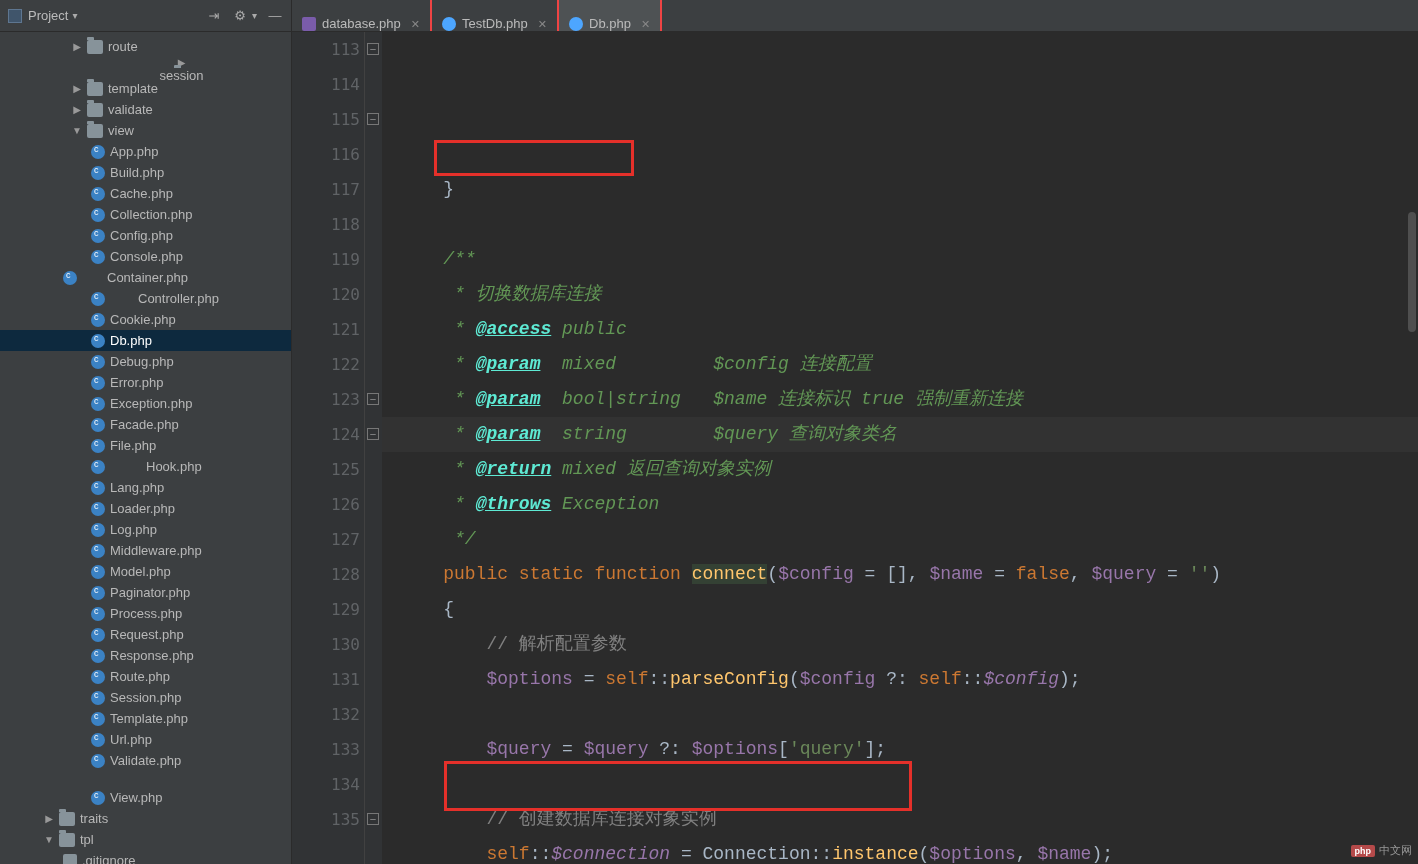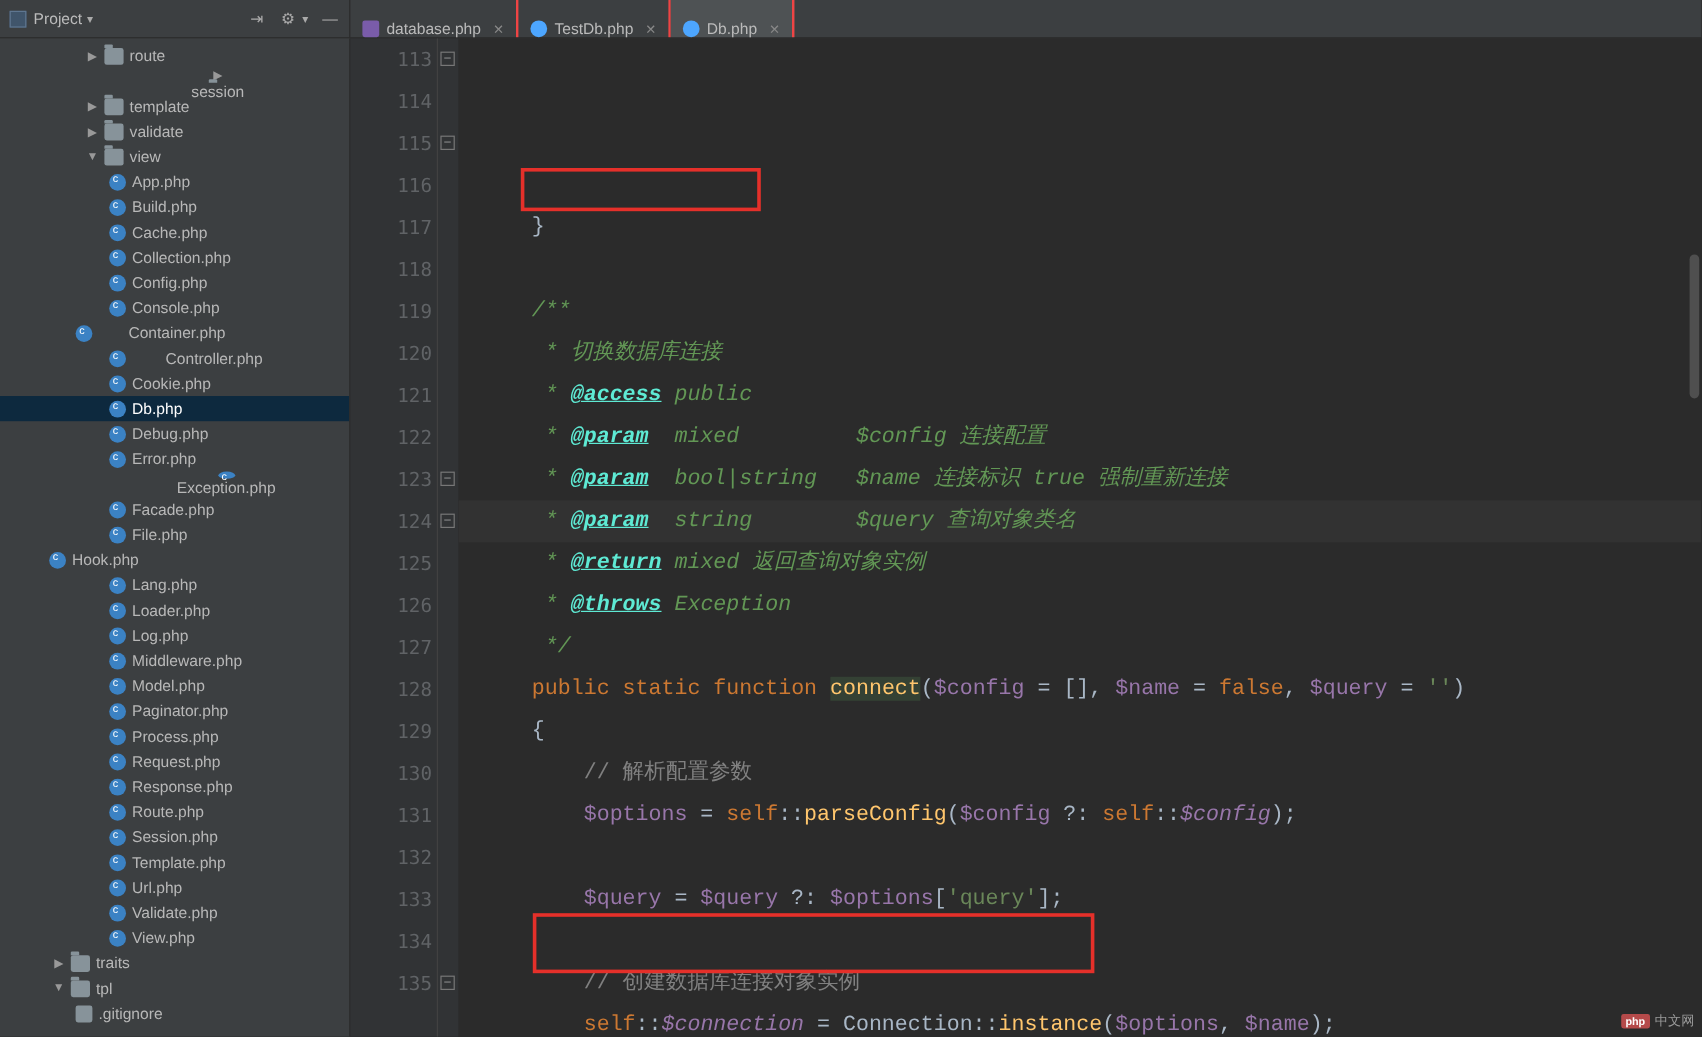--- a/index.html
+++ b/index.html
@@ -166,33 +166,33 @@
           <span class="label">Db.php</span>
         </div>
         <div class="tree-row" style="padding-left: 86px;">
           <span class="icon phpclass"></span>
           <span class="label">Debug.php</span>
         </div>
         <div class="tree-row" style="padding-left: 86px;">
           <span class="icon phpclass"></span>
           <span class="label">Error.php</span>
         </div>
-        <div class="tree-row" style="padding-left: 86px; flex-direction: column;">
+        <div class="tree-row" style="padding-left: 86px;">
           <span class="icon phpclass"></span>
           <span class="label">Exception.php</span>
         </div>
         <div class="tree-row" style="padding-left: 86px;">
           <span class="icon phpclass"></span>
           <span class="label">Facade.php</span>
         </div>
         <div class="tree-row" style="padding-left: 86px;">
           <span class="icon phpclass"></span>
           <span class="label">File.php</span>
         </div>
-        <div class="tree-row" style="padding-left: 36px;">
+        <div class="tree-row" style="padding-left: 86px; gap: 36px;">
           <span class="icon phpclass"></span>
           <span class="label">Hook.php</span>
         </div>
         <div class="tree-row" style="padding-left: 86px;">
           <span class="icon phpclass"></span>
           <span class="label">Lang.php</span>
         </div>
         <div class="tree-row" style="padding-left: 86px;">
           <span class="icon phpclass"></span>
           <span class="label">Loader.php</span>
@@ -238,21 +238,21 @@
           <span class="label">Template.php</span>
         </div>
         <div class="tree-row" style="padding-left: 86px;">
           <span class="icon phpclass"></span>
           <span class="label">Url.php</span>
         </div>
         <div class="tree-row" style="padding-left: 86px;">
           <span class="icon phpclass"></span>
           <span class="label">Validate.php</span>
         </div>
-        <div class="tree-row" style="padding-left: 86px;">
+        <div class="tree-row" style="padding-left: 86px; margin-top: 16px;">
           <span class="icon phpclass"></span>
           <span class="label">View.php</span>
         </div>
         <div class="tree-row folder" style="padding-left: 44px;">
           <span class="arrow right"></span>
           <span class="icon folder"></span>
           <span class="label">traits</span>
         </div>
         <div class="tree-row folder" style="padding-left: 44px;">
           <span class="arrow down"></span>

